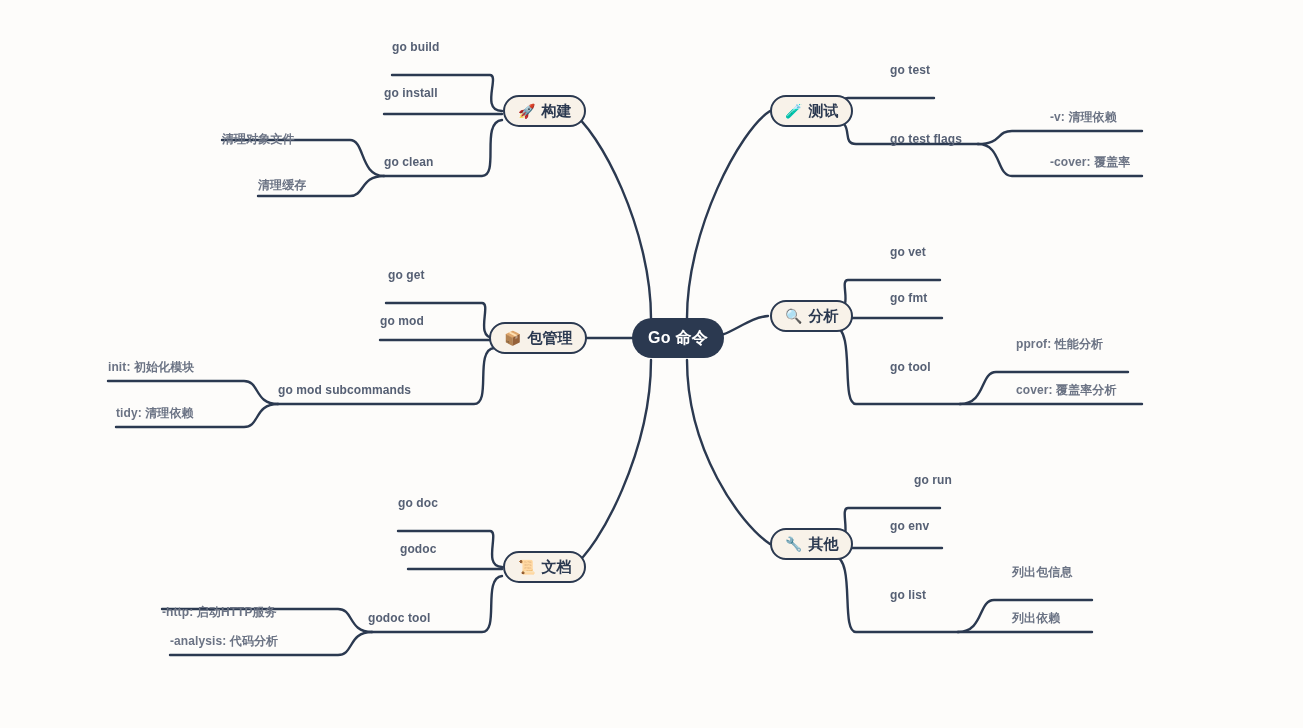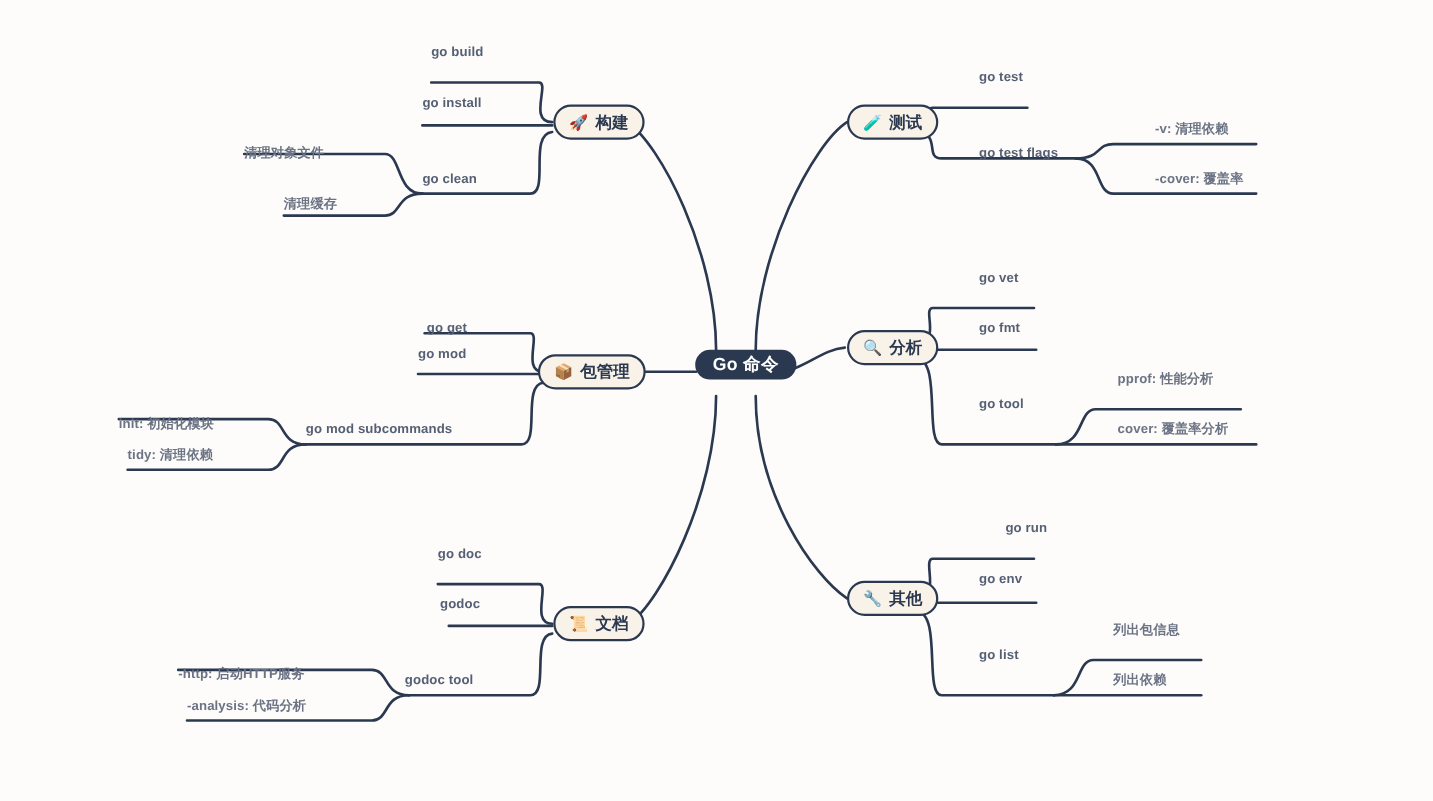--- a/index.html
+++ b/index.html
@@ -38,21 +38,21 @@
     display: flex;
     align-items: center;
     justify-content: center;
     background: #2b3950;
     color: #ffffff;
     border-radius: 20px;
     font-size: 16px;
     font-weight: bold;
     letter-spacing: 0.3px;
     padding: 0 16px;
-    height: 27px;
+    height: 40px;
   }
   
   .branch-node {
     display: flex;
     align-items: center;
     gap: 6px;
     background: #f8f2e9;
     border: 2px solid #2b3950;
     border-radius: 18px;
     color: #2b3950;
@@ -185,24 +185,24 @@
     <span class="emoji">🔧</span>
     <span>其他</span>
   </div>
 
   <div class="node leaf-node" style="left:392px; top:41px;">go build</div>
   <div class="node leaf-node" style="left:384px; top:87px;">go install</div>
   <div class="node leaf-node" style="left:384px; top:156px;">go clean</div>
   <div class="node leaf-node sub" style="left:222px; top:133px;">清理对象文件</div>
   <div class="node leaf-node sub" style="left:258px; top:179px;">清理缓存</div>
 
-  <div class="node leaf-node" style="left:388px; top:269px;margin-top:23px;">go get</div>
+  <div class="node leaf-node" style="left:388px; top:269px;">go get</div>
   <div class="node leaf-node" style="left:380px; top:315px;">go mod</div>
   <div class="node leaf-node" style="left:278px; top:384px;">go mod subcommands</div>
-  <div class="node leaf-node sub" style="left:108px; top:379px;">init: 初始化模块</div>
+  <div class="node leaf-node sub" style="left:108px; top:361px;">init: 初始化模块</div>
   <div class="node leaf-node sub" style="left:116px; top:407px;">tidy: 清理依赖</div>
 
   <div class="node leaf-node" style="left:398px; top:497px;">go doc</div>
   <div class="node leaf-node" style="left:400px; top:543px;">godoc</div>
   <div class="node leaf-node" style="left:368px; top:612px;">godoc tool</div>
   <div class="node leaf-node sub" style="left:162px; top:606px;">-http: 启动HTTP服务</div>
   <div class="node leaf-node sub" style="left:170px; top:635px;">-analysis: 代码分析</div>
 
   <div class="node leaf-node" style="left:890px; top:64px;text-align:center;">go test</div>
   <div class="node leaf-node" style="left:890px; top:133px;">go test flags</div>

